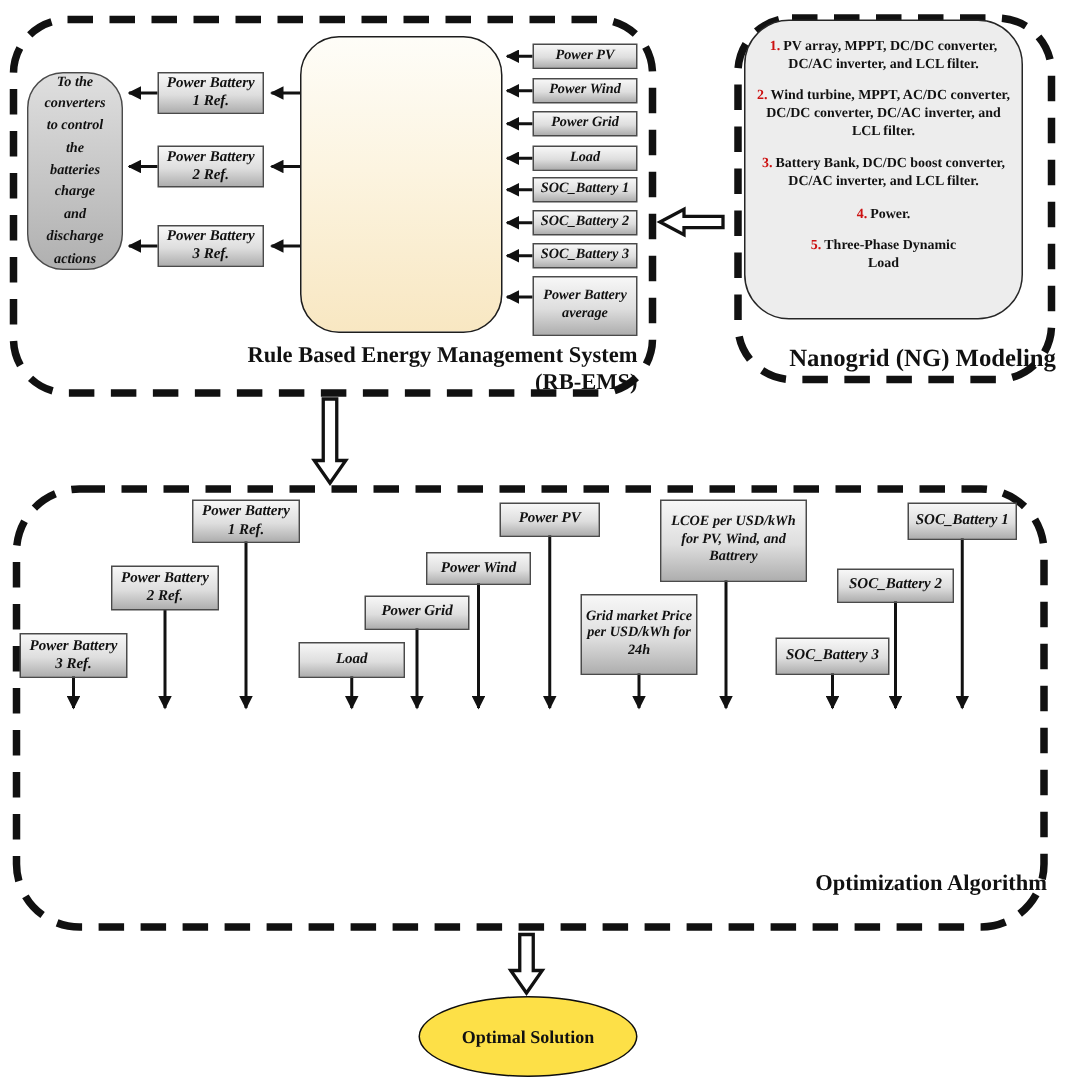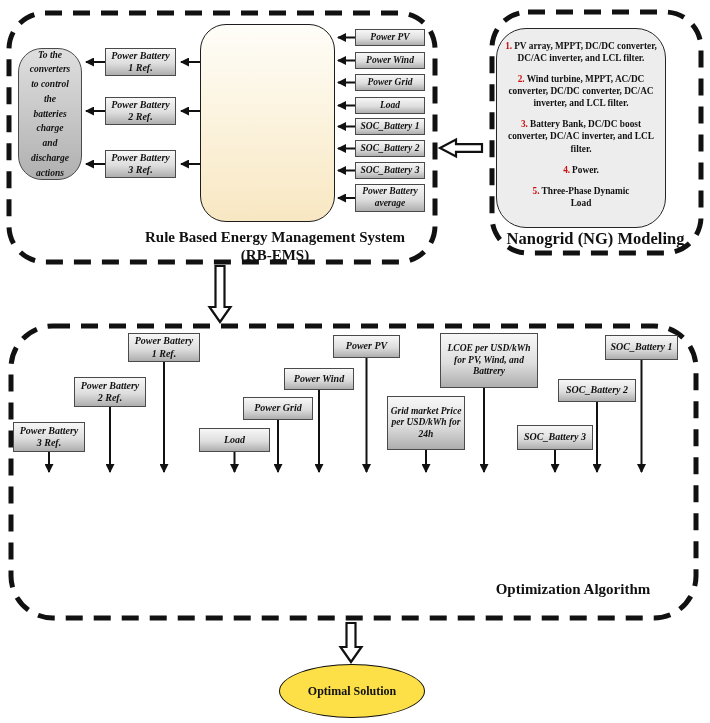--- a/index.html
+++ b/index.html
@@ -23,28 +23,28 @@
   .conv{left:18px;top:48px;width:64px;height:132px;border-radius:24px;
     background:linear-gradient(180deg,#dfdfdf 0%,#c3c3c3 60%,#b0b0b0 100%);
     font-size:9.5px;line-height:1.55;padding:4px 14px;}
   .ref{left:105px;width:71px;height:28px;}
   .r1{top:48px}.r2{top:97px}.r3{top:150px}
   .cream{position:absolute;left:200px;top:24px;width:135px;height:198px;border-radius:26px;
     border:1.8px solid #1d1d1d;box-sizing:border-box;
     background:linear-gradient(180deg,#fefdf8 0%,#fcf4e0 45%,#f8e7c2 100%);}
   .rc{left:355px;width:70px;height:17px;font-size:9.5px;}
   .rc0{top:29px}.rc1{top:52px}.rc2{top:74px}.rc3{top:97px}
-  .rc4{top:118px}.rc5{top:140px}.rc6{top:162px}.rc7{top:184px;height:28px}
+  .rc4{top:118px}.rc5{top:140px}.rc6{top:162px}.rc7{top:184px;height:40px}
 
-  .title{position:absolute;text-align:center;}
+  .title{position:absolute;text-align:right;}
   .rbems-t{left:125px;top:228px;width:300px;font-size:15px;line-height:1.2;}
   .ng-t{left:487px;top:229px;width:217px;font-size:16.5px;}
   .ga-t{left:448px;top:580px;width:250px;font-size:15px;line-height:1.25;}
 
-  .ng-inner{position:absolute;left:496px;top:28px;width:170px;height:200px;border-radius:30px;
+  .ng-inner{position:absolute;left:496px;top:13px;width:186px;height:200px;border-radius:30px;
     border:1.8px solid #262626;background:#ededed;box-sizing:border-box;
     padding:11px 4px 4px 4px;font-size:9.3px;line-height:1.3;text-align:center;}
   .ng-item{margin-bottom:9px;}
   .num{color:#cc1111;margin-right:2px;}
   .narrow{max-width:112px;margin-left:auto;margin-right:auto;}
 
   .g0{left:13px;top:422px;width:72px;height:30px;}
   .g1{left:74px;top:377px;width:72px;height:30px;}
   .g2{left:128px;top:333px;width:72px;height:29px;}
   .g3{left:199px;top:428px;width:71px;height:24px;}

